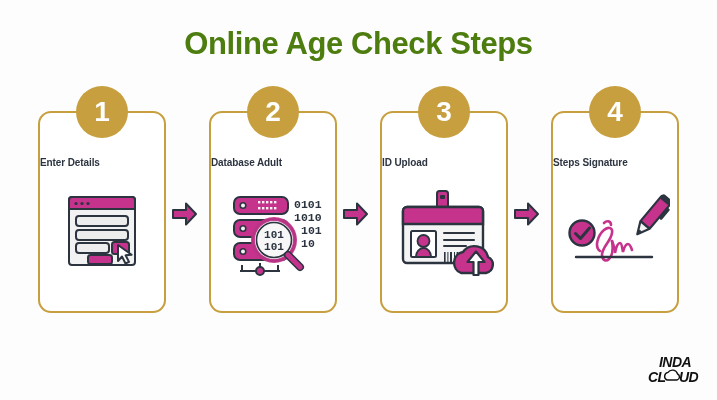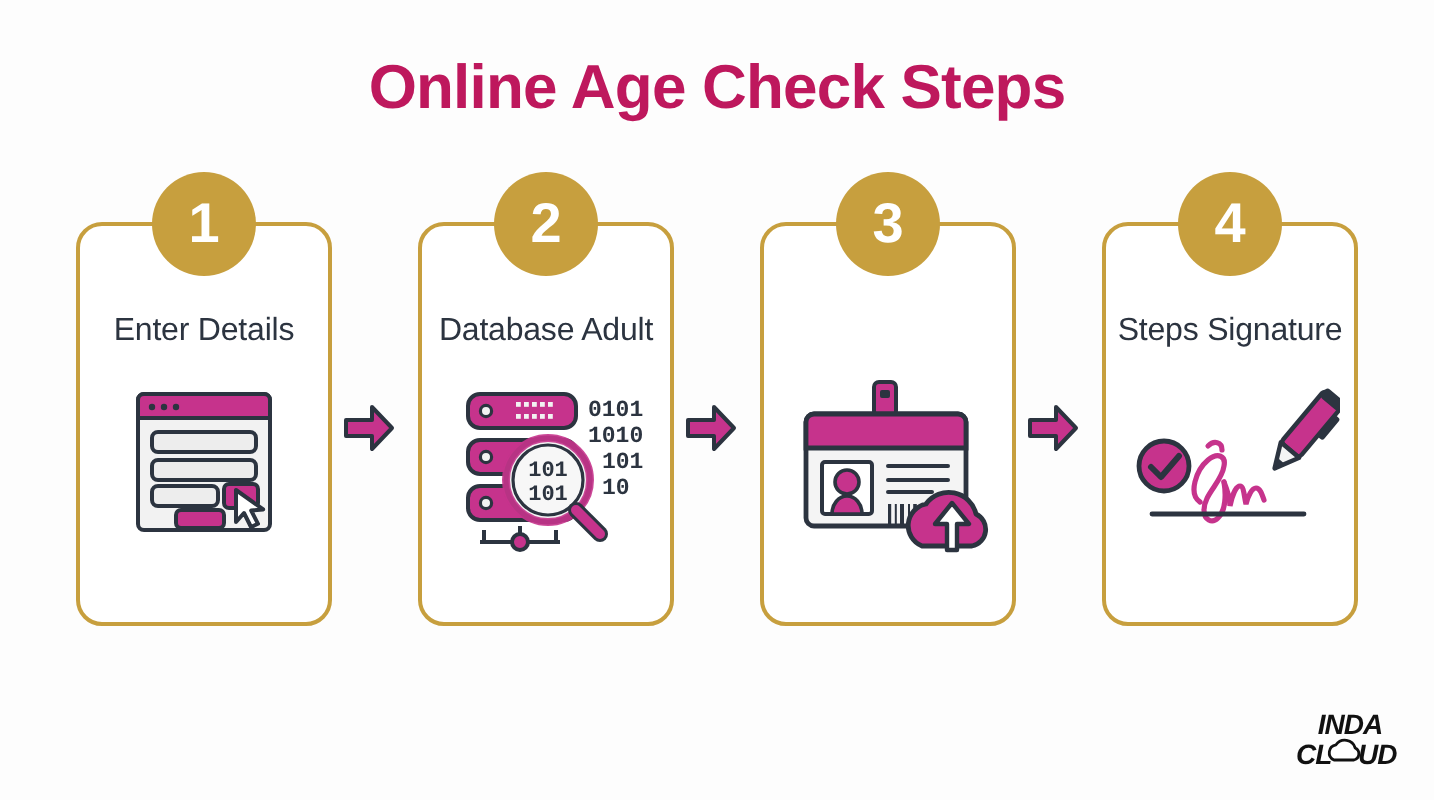--- a/index.html
+++ b/index.html
@@ -22,21 +22,21 @@
   }
   .title {
     position: absolute;
     top: 26px;
     left: 0;
     width: 717px;
     text-align: center;
     font-size: 31px;
     font-weight: bold;
     letter-spacing: -0.4px;
-    color: #be185d;
+    color: #4d7c0f;
   }
   .card {
     position: absolute;
     top: 111px;
     width: 128px;
     height: 202px;
     border: 2px solid #C79F3E;
     border-radius: 13px;
     background: #FFFFFF;
     box-sizing: border-box;
@@ -61,23 +61,23 @@
     display: flex;
     align-items: center;
     justify-content: center;
     line-height: 1;
   }
   .card-label {
     position: absolute;
     top: 44px;
     left: 0;
     width: 100%;
-    text-align: center;
-    font-size: 16px;
-    font-weight: normal;
+    text-align: left;
+    font-size: 10px;
+    font-weight: bold;
     color: #2C3440;
     letter-spacing: -0.1px;
   }
   .card-icon {
     position: absolute;
     top: 72px;
     left: 50%;
     transform: translateX(-50%);
     width: 110px;
     height: 96px;
@@ -179,20 +179,21 @@
   </div>
 
   <div class="arrow arrow-2">
     <svg viewBox="0 0 30 30" width="30" height="30">
       <path d="M3 11 h13 v-6.5 l10 10.5 l-10 10.5 v-6.5 h-13 z" fill="#C6338C" stroke="#2C3440" stroke-width="2" stroke-linejoin="round"></path>
     </svg>
   </div>
 
   <div class="card card-3">
     <div class="badge">3</div>
+    <div class="card-label">ID Upload</div>
     <div class="card-icon">
       <svg viewBox="0 0 110 96" width="110" height="96">
         <g>
           <rect x="48" y="6" width="11" height="17" rx="2.5" fill="#C6338C" stroke="#2C3440" stroke-width="2"></rect>
           <rect x="51" y="10" width="5" height="4" rx="1" fill="#2C3440"></rect>
           <rect x="14" y="22" width="80" height="56" rx="4" fill="#F4F4F4" stroke="#2C3440" stroke-width="2.4"></rect>
           <path d="M14 26 a4 4 0 0 1 4 -4 h72 a4 4 0 0 1 4 4 v13 h-80 z" fill="#C6338C" stroke="#2C3440" stroke-width="2.4"></path>
           <rect x="22" y="46" width="25" height="26" rx="1.5" fill="#FFFFFF" stroke="#2C3440" stroke-width="2"></rect>
           <path d="M27 72 a7.5 9 0 0 1 15 0 z" fill="#C6338C" stroke="#2C3440" stroke-width="1.8" stroke-linejoin="round"></path>
           <circle cx="34.5" cy="56" r="6" fill="#C6338C" stroke="#2C3440" stroke-width="1.8"></circle>

